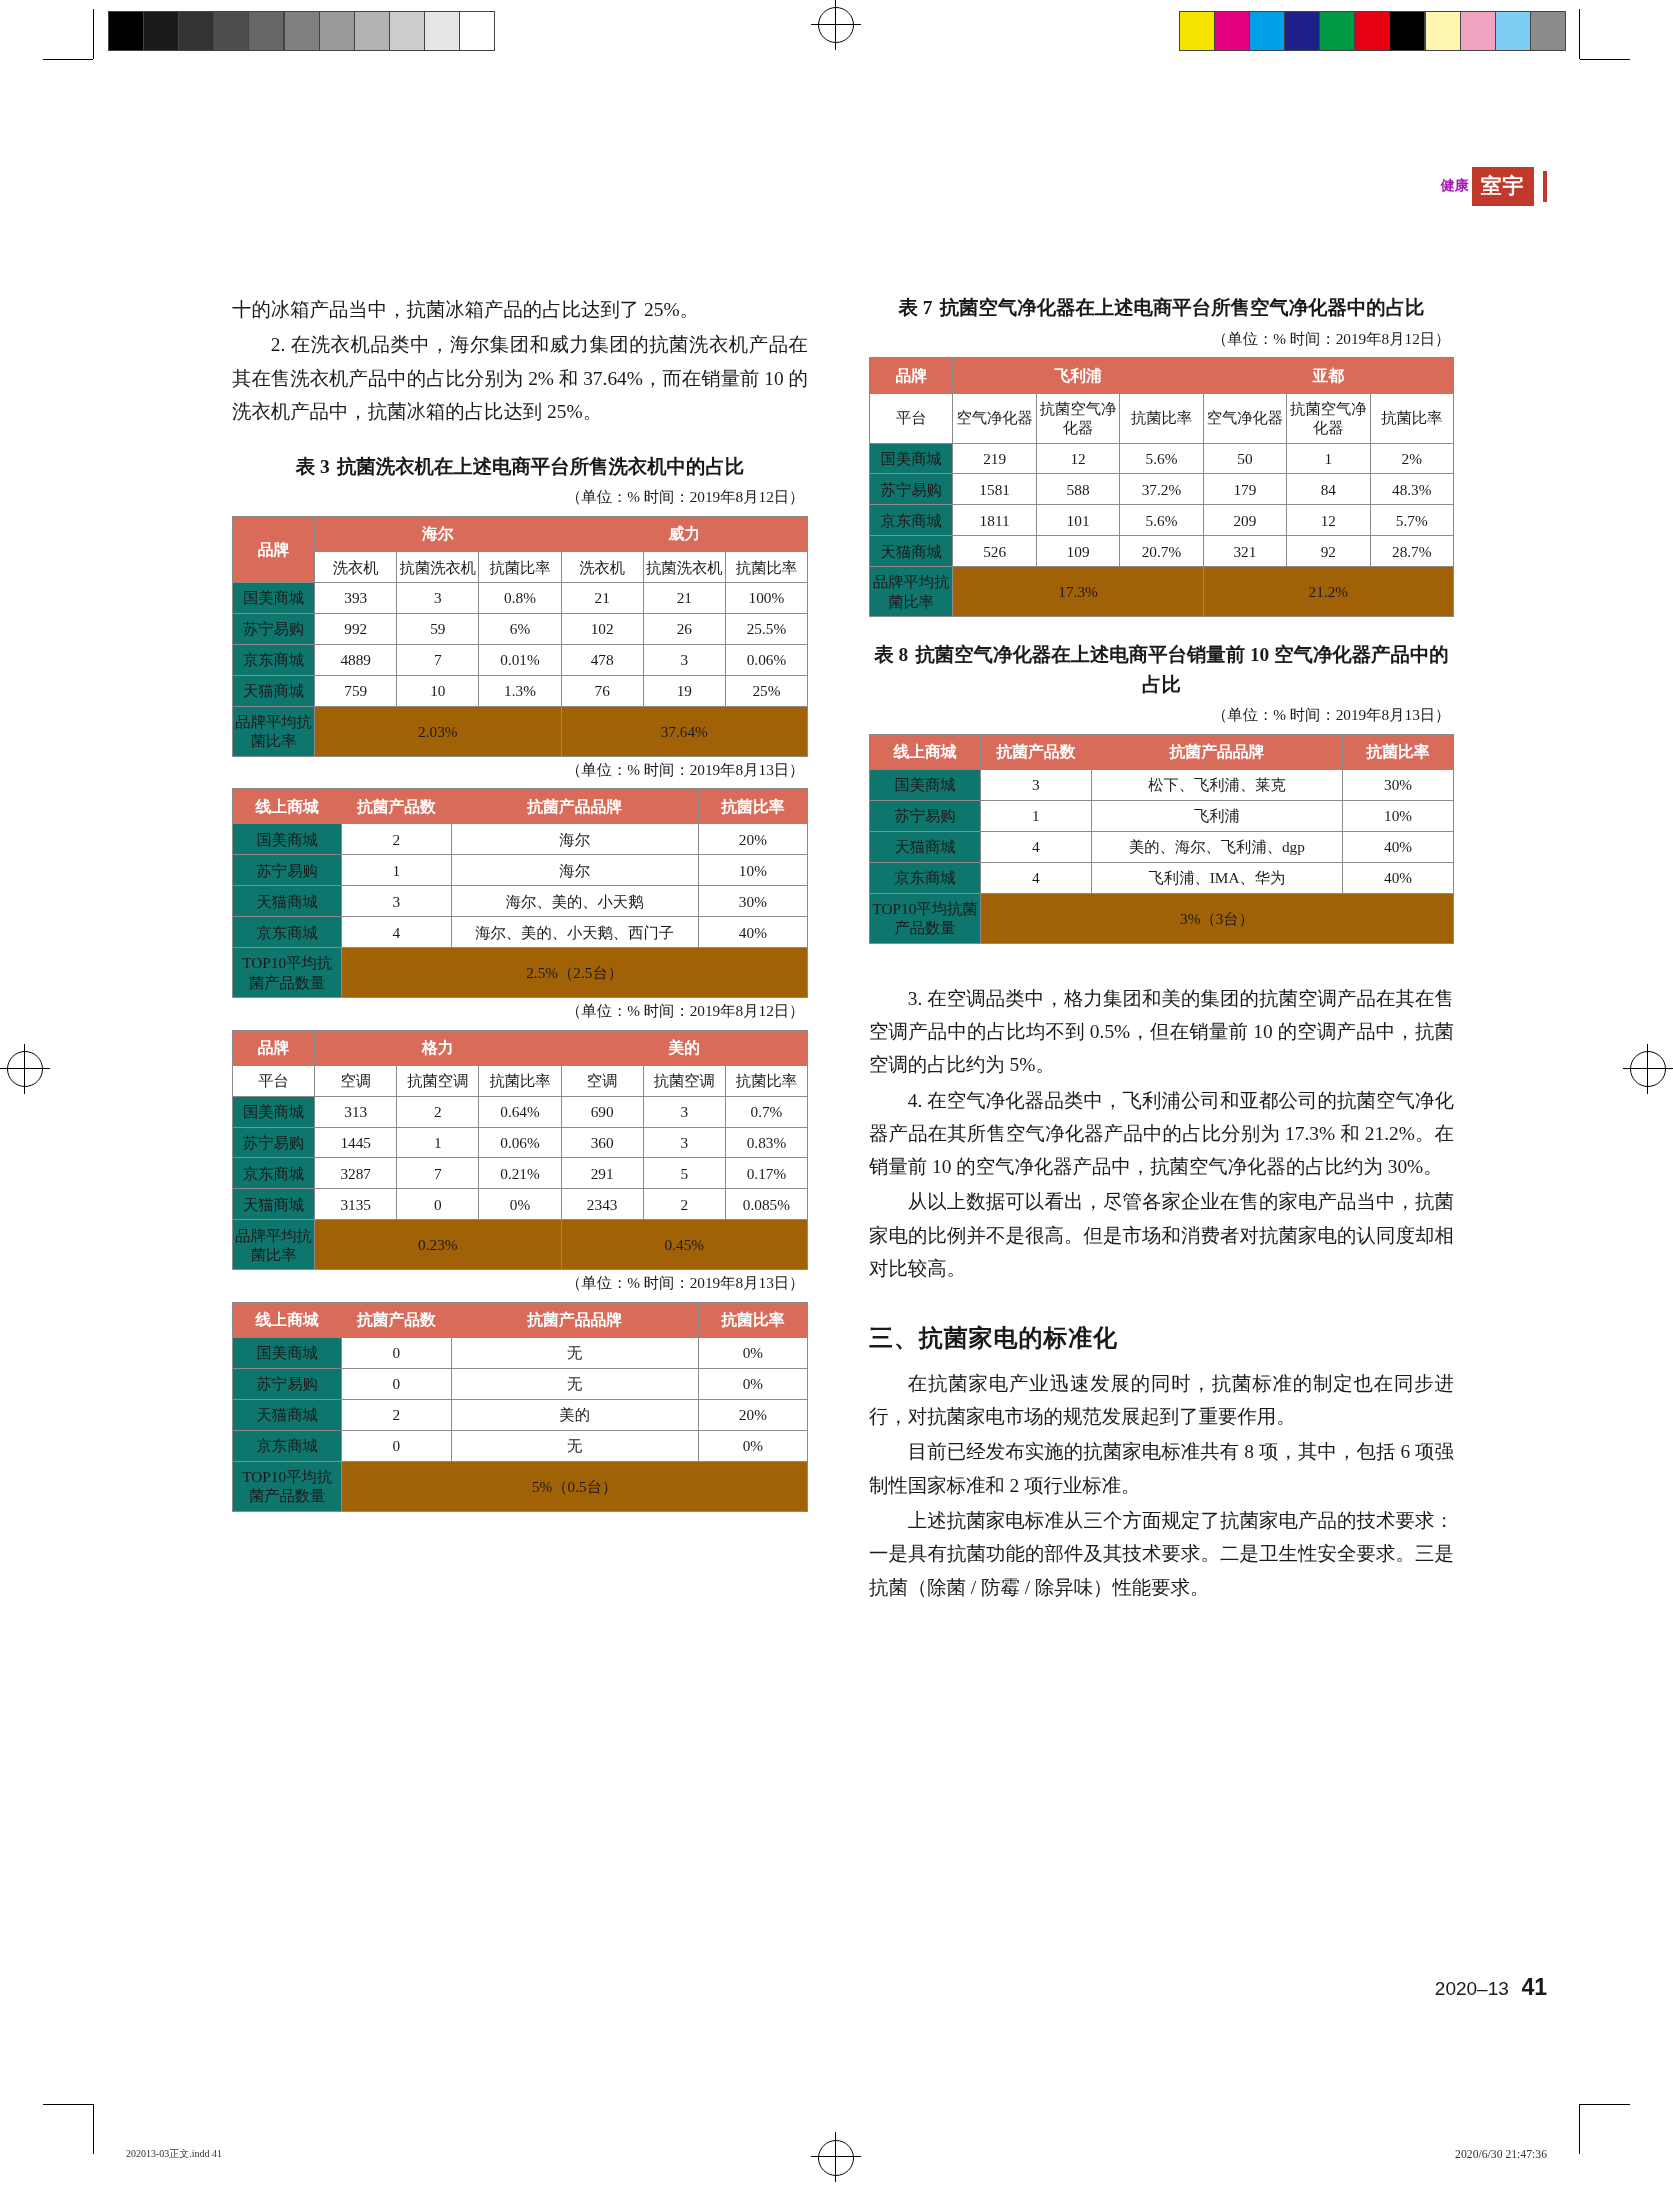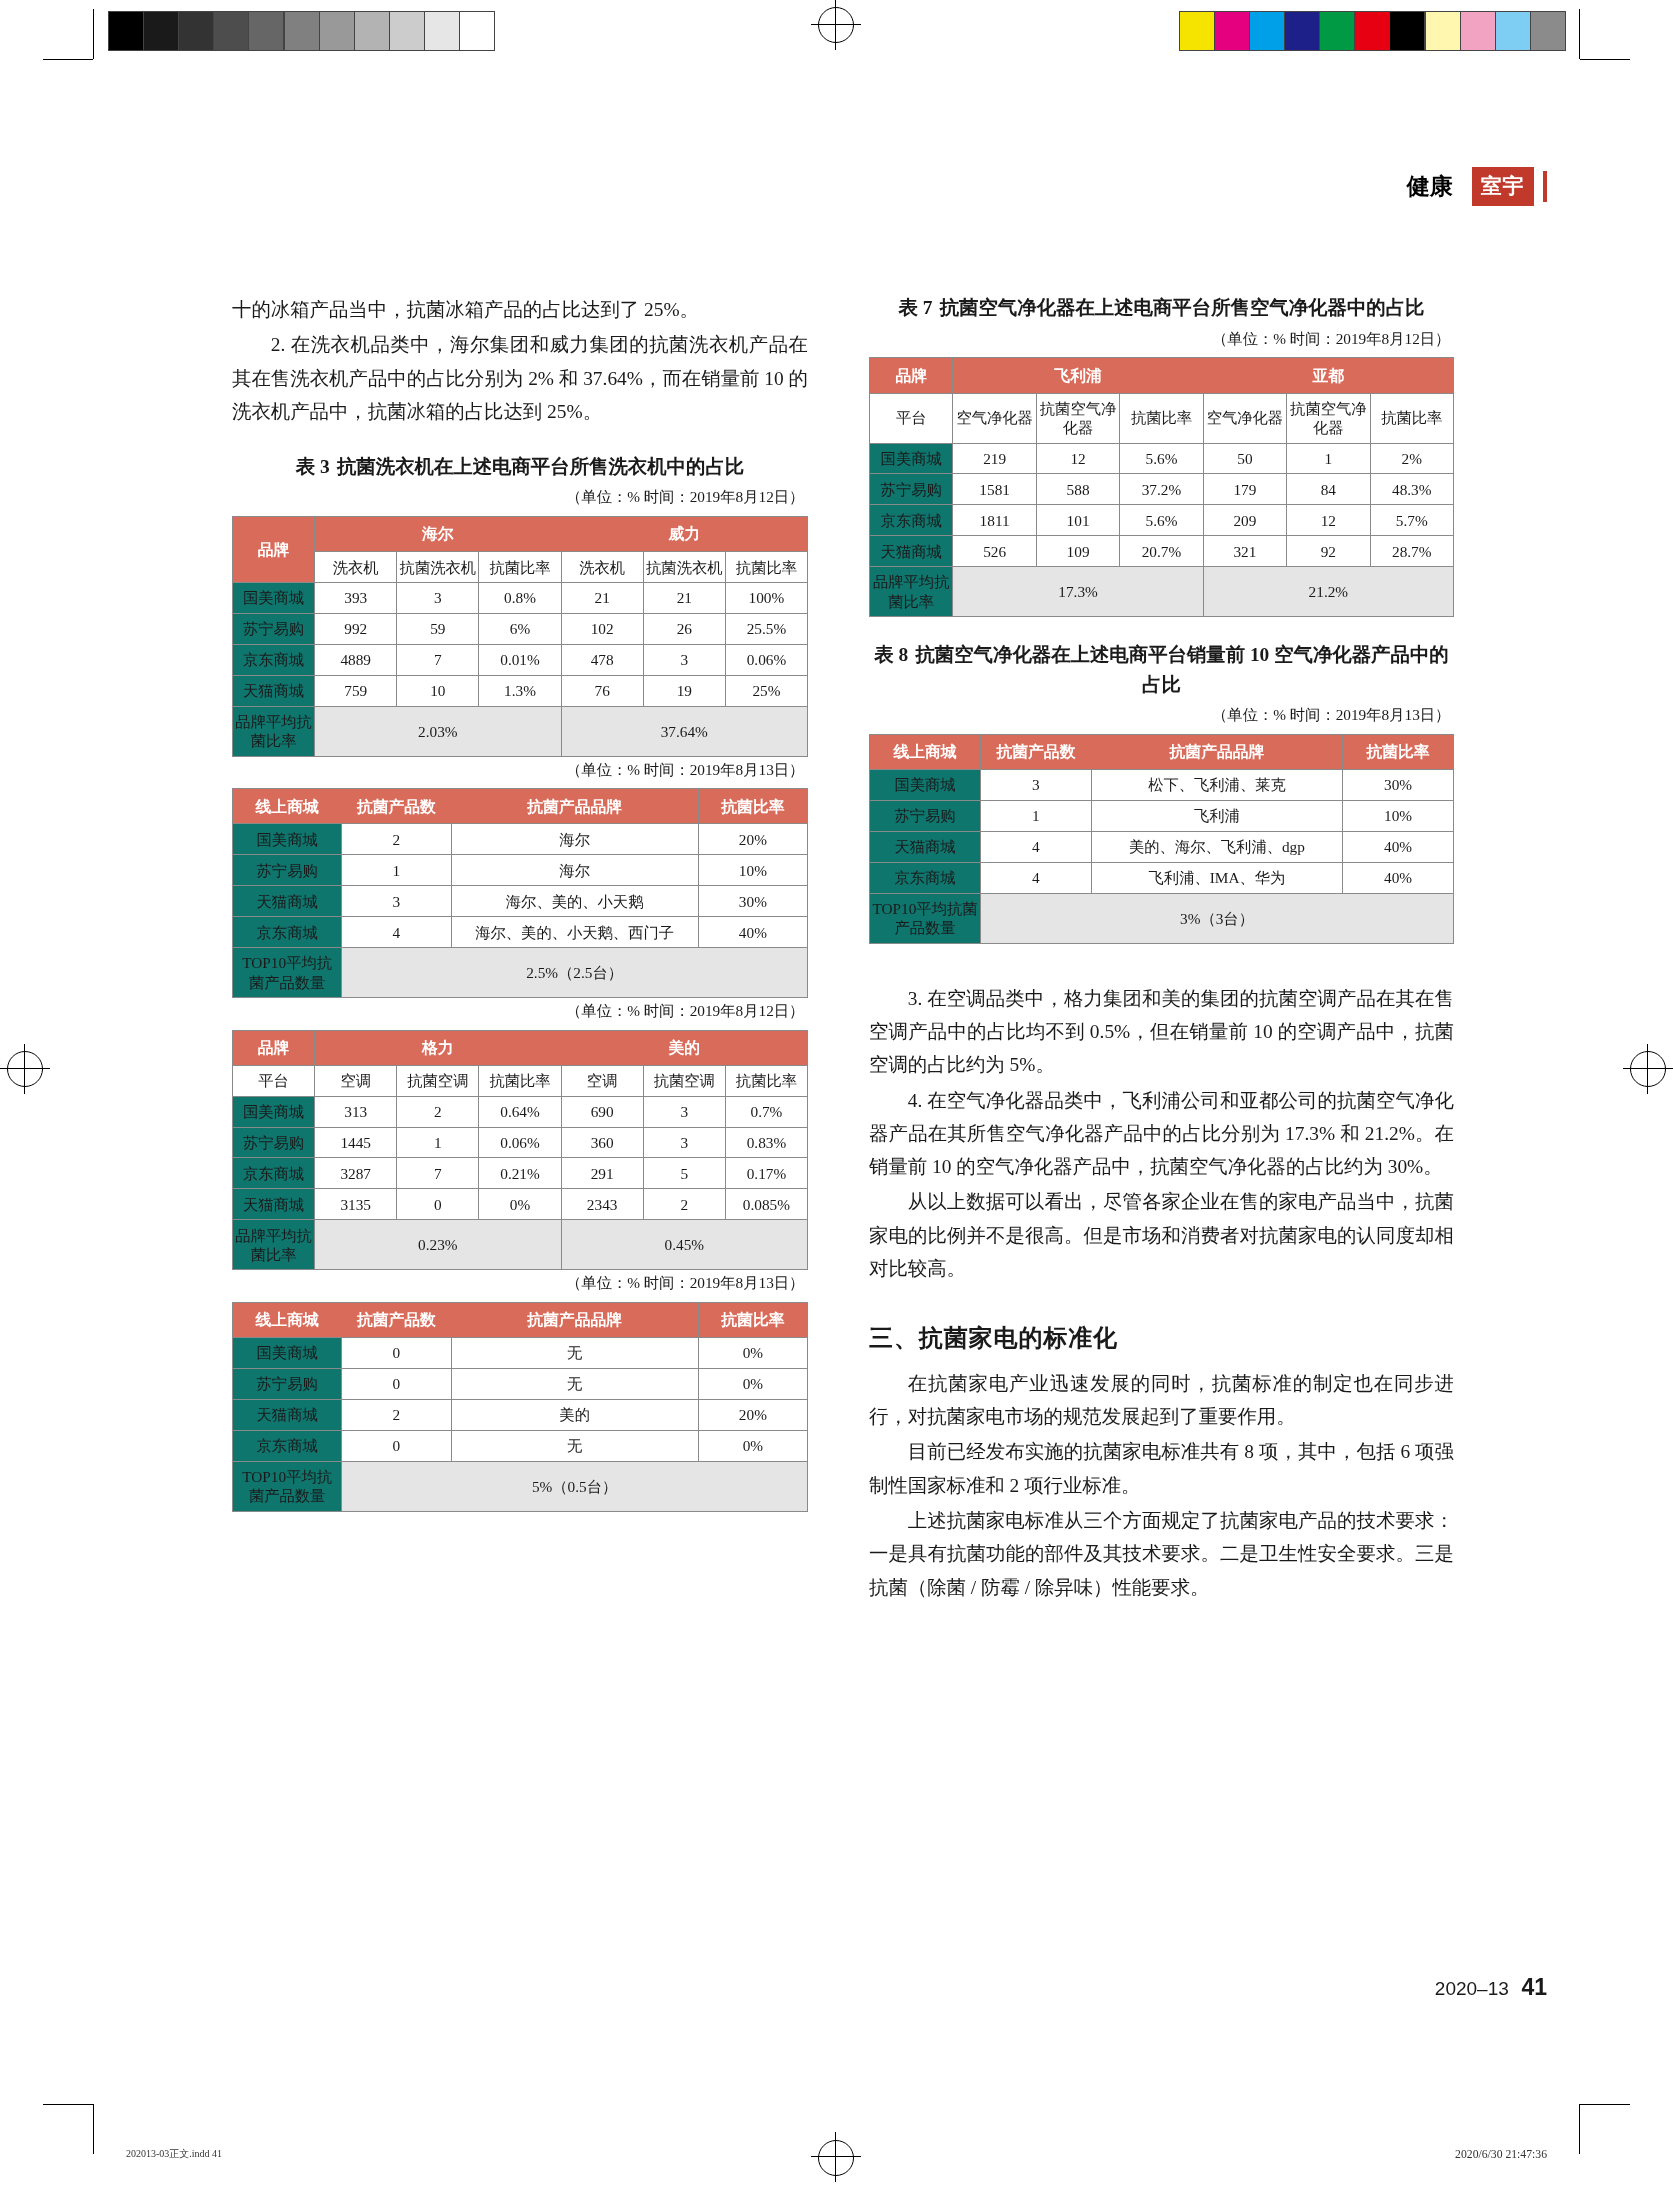--- a/index.html
+++ b/index.html
@@ -38,40 +38,40 @@
   .reg-right{right:0px;top:1044px;}
 
   .grayscale{position:absolute;left:108px;top:10.8px;display:flex;}
   .grayscale div{width:34px;height:38px;border:0.9px solid #444;margin-right:-0.9px;}
   .colorbar{position:absolute;right:108px;top:10.8px;display:flex;}
   .colorbar div{width:34px;height:38px;border:0.9px solid #444;margin-right:-0.9px;}
 
   
   .header{position:absolute;right:126px;top:167px;display:flex;align-items:center;}
   .header .ttl{background:#C0392B;color:#fff;font-size:21px;padding:4.5px 9px 6.3px 9px;font-family:"Liberation Sans",sans-serif;font-weight:bold;letter-spacing:0.9px;}
-  .header .pre{color:#000000;font-size:23px;font-weight:bold;font-family:"Liberation Sans",sans-serif;padding-right:19px;}
+  .header .pre{color:#a21caf;font-size:14px;font-weight:bold;font-family:"Liberation Sans",sans-serif;padding-right:3px;}
   .header .bar{width:4.5px;height:31px;background:#C0392B;margin-left:9px;}
 
   
   .col{position:absolute;top:293px;font-size:19.4px;line-height:1.72;}
   .col-left{left:232px;width:576px;}
   .col-right{left:869px;width:585px;}
   p.para{margin:0 0 1.8px 0;text-align:justify;}
   p.indent{text-indent:2em;}
 
   
   .tbl-title{font-weight:bold;font-size:19.4px;text-align:center;margin:23.4px 0 3.6px 0;line-height:1.5;}
   .tbl-title .num{margin-right:7.2px;}
   .tbl-unit{font-size:15.3px;text-align:right;margin:0 0 5.4px 0;padding-right:3.6px;}
   table.data{border-collapse:collapse;width:100%;font-size:15.3px;table-layout:fixed;}
   table.data td,table.data th{border:0.9px solid #8a8a8a;text-align:center;vertical-align:middle;padding:5.4px 1.8px;font-weight:normal;line-height:1.25;}
   table.data tr.hdr td{background:#D96B5A;color:#ffffff;font-weight:bold;font-size:15.8px;padding:7.2px 1.8px;}
   table.data tr.sub td{background:#ffffff;}
   table.data td.rowhdr{background:#0f766e;}
-  table.data td.avg{background:#e5e5e5;}
+  table.data td.avg{background:#a16207;}
 
   
   h2.sec{font-size:24px;font-weight:bold;margin:31px 0 9px 0;letter-spacing:0.9px;font-family:"Liberation Sans",sans-serif;}
 
   
   .pagenum{position:absolute;right:126px;bottom:203px;font-size:21px;font-family:"Liberation Sans",sans-serif;}
   .pagenum .iss{font-size:19px;margin-right:12.6px;}
   .pagenum .pg{font-size:23px;font-weight:bold;}
   .foot-left{position:absolute;left:126px;bottom:43px;font-size:10px;color:#333;margin-top:24px;}
   .foot-right{position:absolute;right:126px;bottom:43px;font-size:11.7px;color:#333;}

